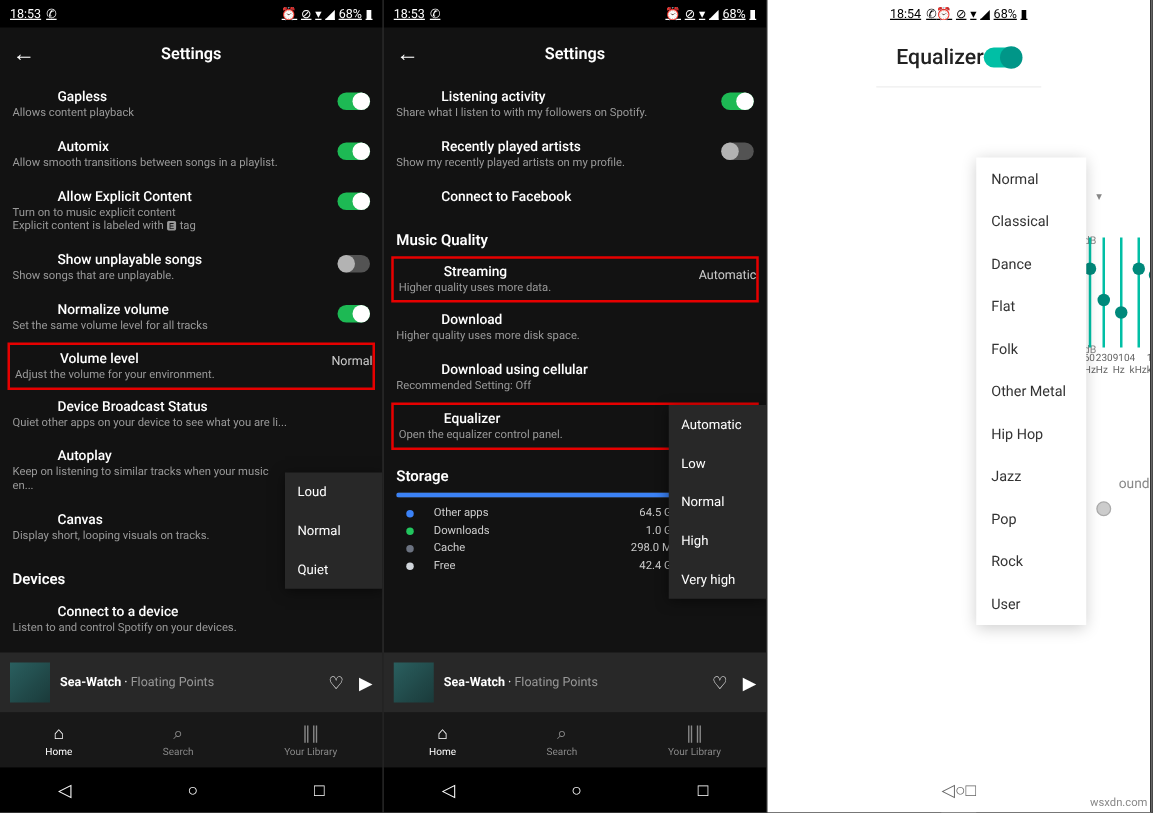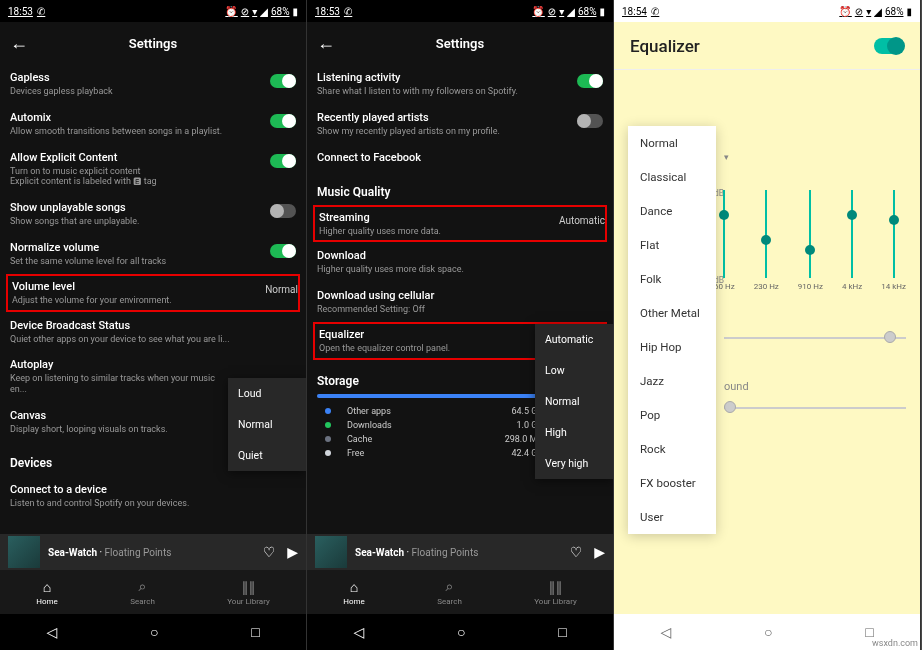--- a/index.html
+++ b/index.html
@@ -1,39 +1,39 @@
 <!DOCTYPE html>
 <html><head>
 <meta charset="utf-8">
 <style>
   * { margin: 0; padding: 0; box-sizing: border-box; font-family: -apple-system, BlinkMacSystemFont, "Segoe UI", Roboto, sans-serif; }
   body { background: #4a4a4a; width: 922px; height: 650px; display: flex; position: relative; }
   .phone { width: 307px; height: 650px; position: relative; background: #121212; color: #fff; display: flex; flex-direction: column; overflow: hidden; border-right: 1px solid #333; }
-  .phone.light { background: #fef9c3; color: #222; }
+  .phone.light { background: #ffffff; color: #222; align-items: center; }
   .statusbar { height: 22px; display: flex; align-items: center; justify-content: space-between; padding: 0 8px; font-size: 10px; background: #000; text-decoration: underline; }
   .phone.light .statusbar { background: #fff; color: #000; }
   .statusbar .left { display: flex; align-items: center; gap: 4px; }
   .statusbar .right { display: flex; align-items: center; gap: 3px; }
   .header { height: 42px; display: flex; align-items: center; justify-content: center; position: relative; }
   .header .back { position: absolute; left: 10px; font-size: 18px; }
   .header .title { font-size: 13px; font-weight: 600; }
   .content { flex: 1; overflow: hidden; position: relative; padding: 0 10px; }
   .setting-row { padding: 7px 0; position: relative; }
-  .setting-row .label { font-size: 11px; font-weight: 500; color: #fff; }
+  .setting-row .label { font-size: 11px; font-weight: 500; color: #fff; margin-left: 36px; }
   .setting-row .sub { font-size: 9px; color: #999; margin-top: 2px; line-height: 1.2; max-width: 220px; }
   .setting-row .toggle { position: absolute; right: 0; top: 10px; width: 26px; height: 14px; border-radius: 7px; }
   .toggle.on { background: #1db954; }
   .toggle.on::after { content:""; position:absolute; right:0; top:0; width:14px; height:14px; border-radius:50%; background:#fff; }
   .toggle.off { background: #535353; }
   .toggle.off::after { content:""; position:absolute; left:0; top:0; width:14px; height:14px; border-radius:50%; background:#b3b3b3; }
   .section-head { font-size: 12px; font-weight: 600; margin: 14px 0 6px; color:#fff; }
   .redbox { border: 2px solid #e60000; padding: 4px; margin-left: -4px; margin-right: -4px; }
   .dropdown { position: absolute; right: 0; background: #282828; width: 78px; font-size: 10.5px; color:#fff; box-shadow: 0 2px 10px rgba(0,0,0,.5); }
   .dropdown .opt { padding: 9px 10px; }
-  .now-playing { height: 36px; background: #282828; display: flex; align-items: center; padding: 12px 8px; gap: 8px; }
+  .now-playing { height: 48px; background: #282828; display: flex; align-items: center; padding: 12px 8px; gap: 8px; }
   .np-art { width: 32px; height: 32px; background: linear-gradient(135deg,#2a5f5f,#1a3a3a); }
   .np-text { flex:1; font-size: 10px; color:#fff; }
   .np-text .artist { color:#999; }
   .np-icons { display:flex; gap:12px; font-size:14px; }
   .bottomnav { height: 44px; background:#181818; display:flex; justify-content:space-around; align-items:center; }
   .bottomnav .item { display:flex; flex-direction:column; align-items:center; gap:2px; font-size:8px; color:#888; }
   .bottomnav .item.active { color:#fff; }
   .bottomnav .ico { font-size:14px; }
   .navbar { height: 36px; background:#000; display:flex; justify-content:space-around; align-items:center; color:#fff; font-size:14px; }
   .phone.light .navbar { background:#fff; color:#666; }
@@ -42,21 +42,21 @@
   .eq-toggle { width:30px; height:16px; border-radius:8px; background:#00bfa5; position:relative; }
   .eq-toggle::after { content:""; position:absolute; right:-1px; top:-1px; width:18px; height:18px; border-radius:50%; background:#009688; }
   .eq-dropdown { position:absolute; left:14px; top:56px; width:88px; background:#fff; box-shadow:0 2px 12px rgba(0,0,0,.2); z-index:10; }
   .eq-dropdown .opt { padding:10px 12px; font-size:11.5px; color:#333; }
   .eq-sliders { position:absolute; top:120px; left:100px; right:14px; height:110px; display:flex; justify-content:space-between; }
   .eq-band { display:flex; flex-direction:column; align-items:center; position:relative; }
   .eq-band .track { width:2px; height:88px; background:#00bfa5; position:relative; }
   .eq-band .thumb { width:10px; height:10px; border-radius:50%; background:#00897b; position:absolute; left:-4px; }
   .eq-band .freq { font-size:8px; color:#666; margin-top:4px; }
   .eq-dblabel { position:absolute; font-size:8.5px; color:#888; }
-  .eq-section { position:absolute; left:110px; font-size:11px; color:#888; }
+  .eq-section { position:absolute; left:128px; font-size:11px; color:#888; }
   .eq-hslider { position:absolute; left:110px; right:14px; height:16px; }
   .eq-hslider .ht { height:2px; background:#ccc; position:relative; top:7px; }
   .eq-hslider .hthumb { width:12px; height:12px; border-radius:50%; background:#ccc; border:1px solid #aaa; position:absolute; top:-6px; }
   .value-label { position:absolute; right:0; top:8px; font-size:10px; color:#ccc; }
   .storage-bar { height:4px; background:#333; margin:6px 0; position:relative; border-radius:2px; overflow:hidden;}
   .storage-bar .fill { position:absolute; height:100%; background:#3b82f6; width:92%; }
   .storage-row { display:flex; align-items:center; gap:16px; font-size:9px; color:#ccc; padding:2px 0 2px 8px;}
   .storage-row .dot{ width:6px;height:6px;border-radius:50%;}
   .storage-row .val { margin-left:auto; margin-right:60px;}
   .watermark { position:absolute; bottom:2px; right:4px; font-size:9px; color:#888; z-index:20;}
@@ -80,21 +80,21 @@
         <span>▮</span>
       </div>
   </div>
   <div class="header">
     <span class="back">←</span>
     <span class="title">Settings</span>
   </div>
   <div class="content">
     <div class="setting-row">
       <div class="label">Gapless</div>
-      <div class="sub">Devices gapless playback</div>
+      <div class="sub">Allows content playback</div>
       <div class="toggle on"></div>
     </div>
     <div class="setting-row">
       <div class="label">Automix</div>
       <div class="sub">Allow smooth transitions between songs in a playlist.</div>
       <div class="toggle on"></div>
     </div>
     <div class="setting-row">
       <div class="label">Allow Explicit Content</div>
       <div class="sub" style="white-space:pre-line">Turn on to music explicit content
@@ -351,21 +351,20 @@
         <div class="opt">Normal</div>
         <div class="opt">Classical</div>
         <div class="opt">Dance</div>
         <div class="opt">Flat</div>
         <div class="opt">Folk</div>
         <div class="opt">Other Metal</div>
         <div class="opt">Hip Hop</div>
         <div class="opt">Jazz</div>
         <div class="opt">Pop</div>
         <div class="opt">Rock</div>
-        <div class="opt">FX booster</div>
         <div class="opt">User</div>
       </div>
   </div>
   <div class="navbar">
     <span>◁</span>
     <span>○</span>
     <span>□</span>
   </div>
 </div>
 

